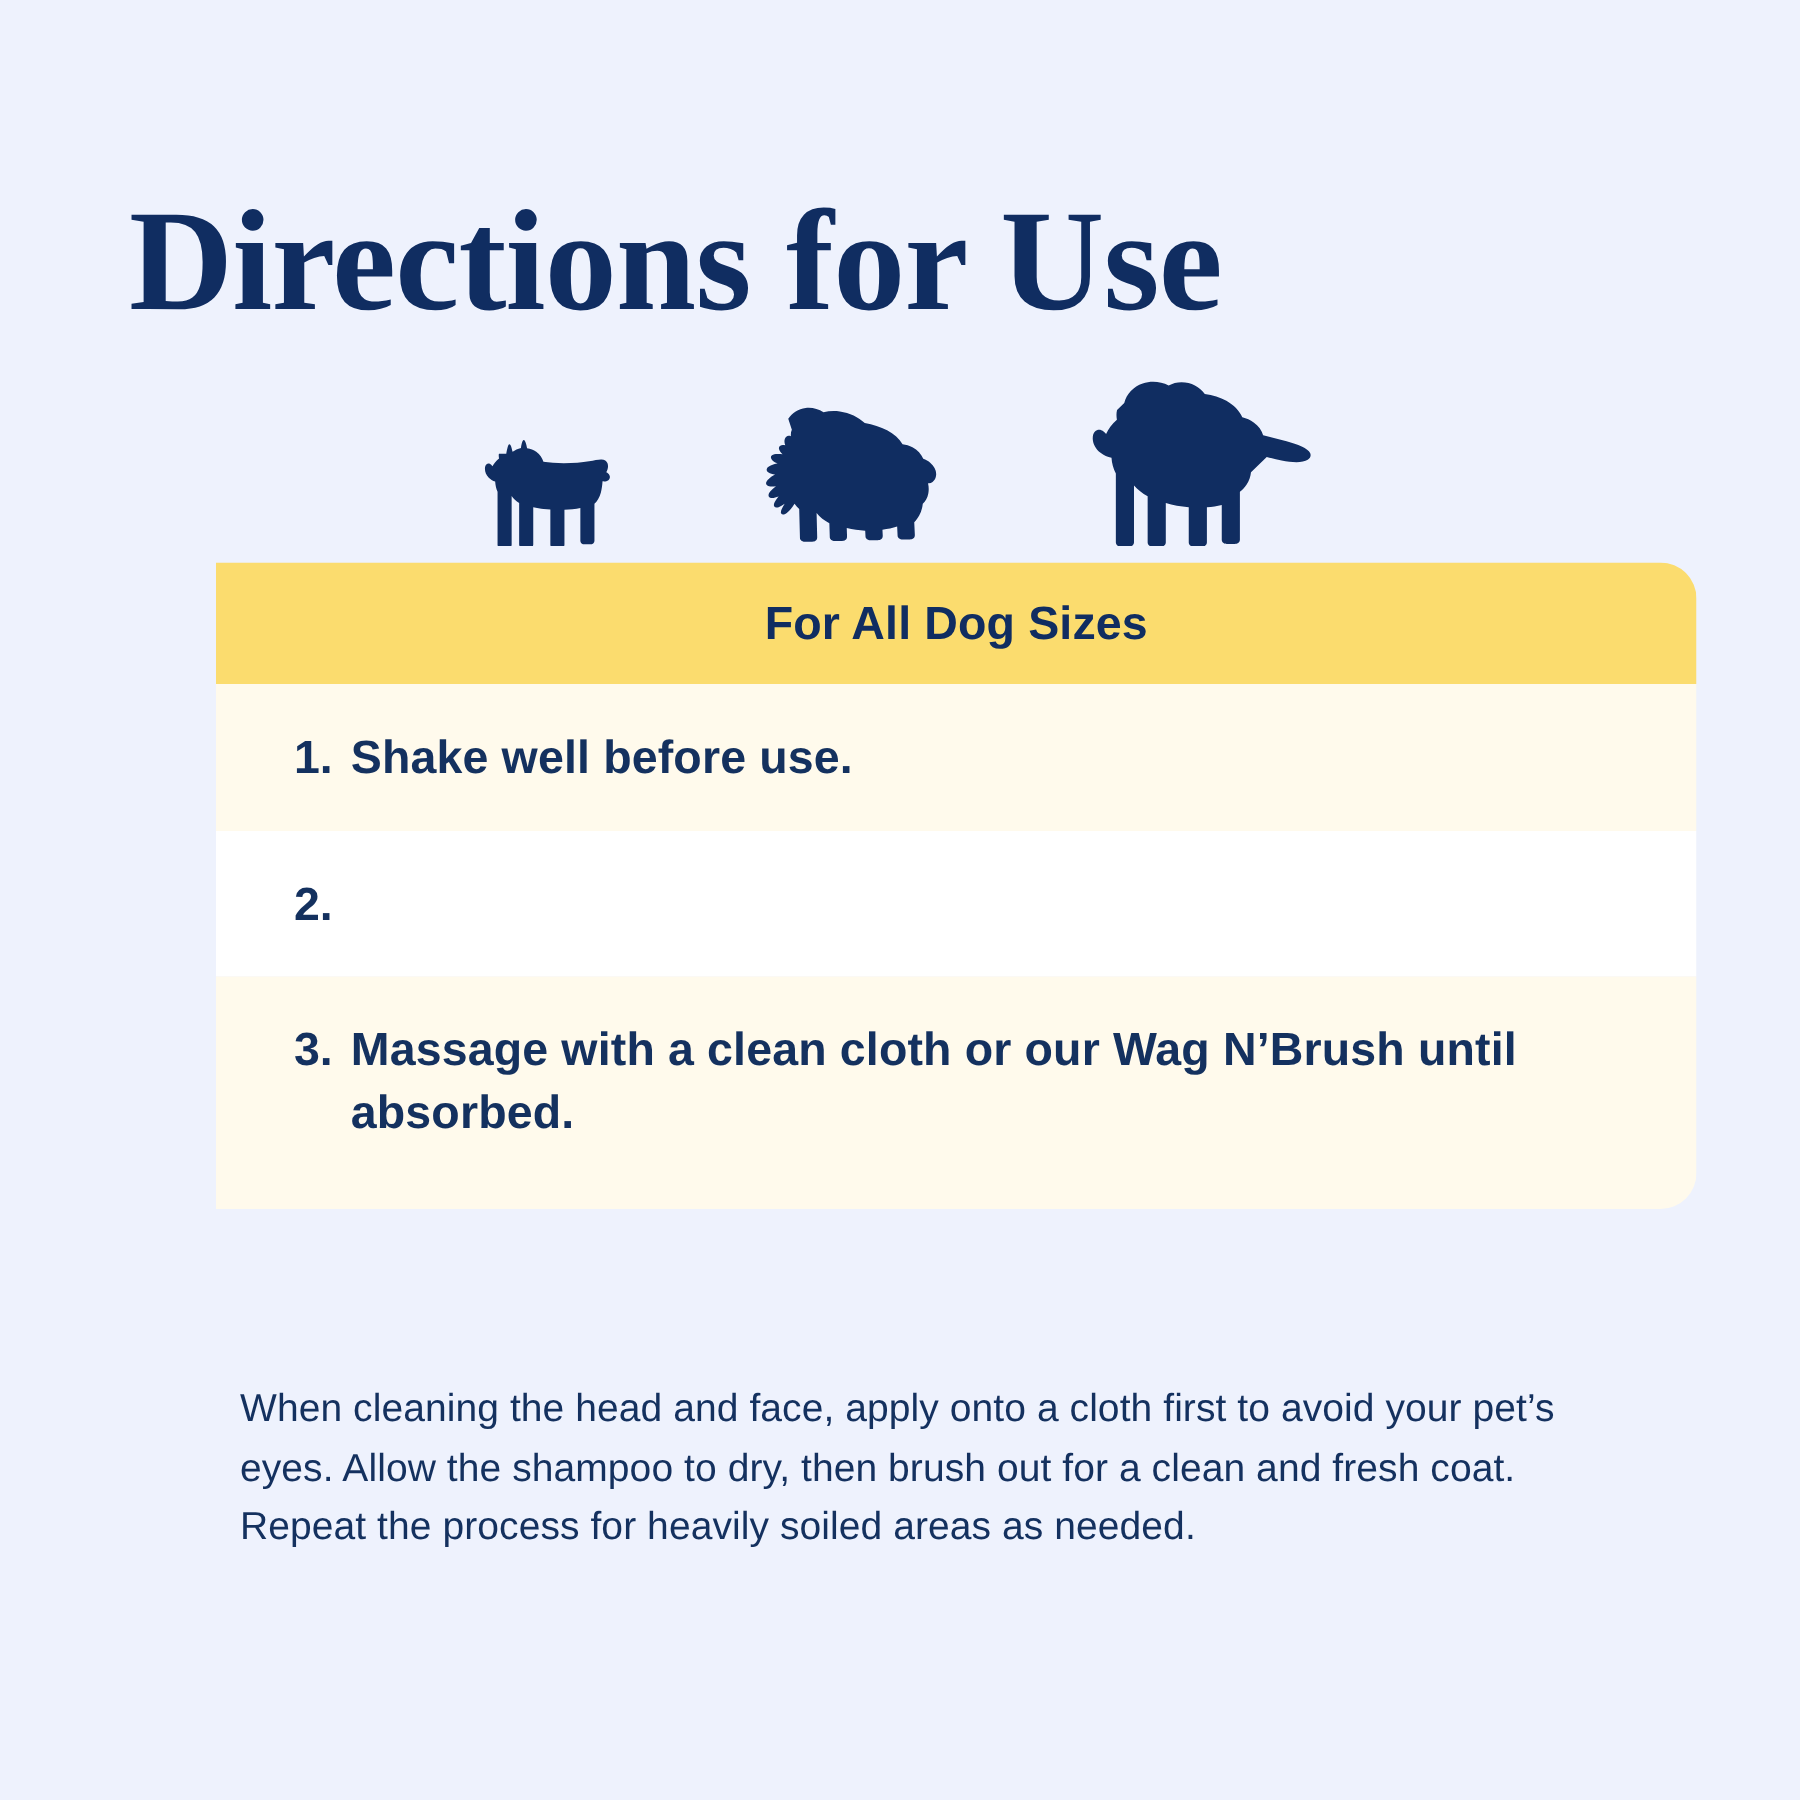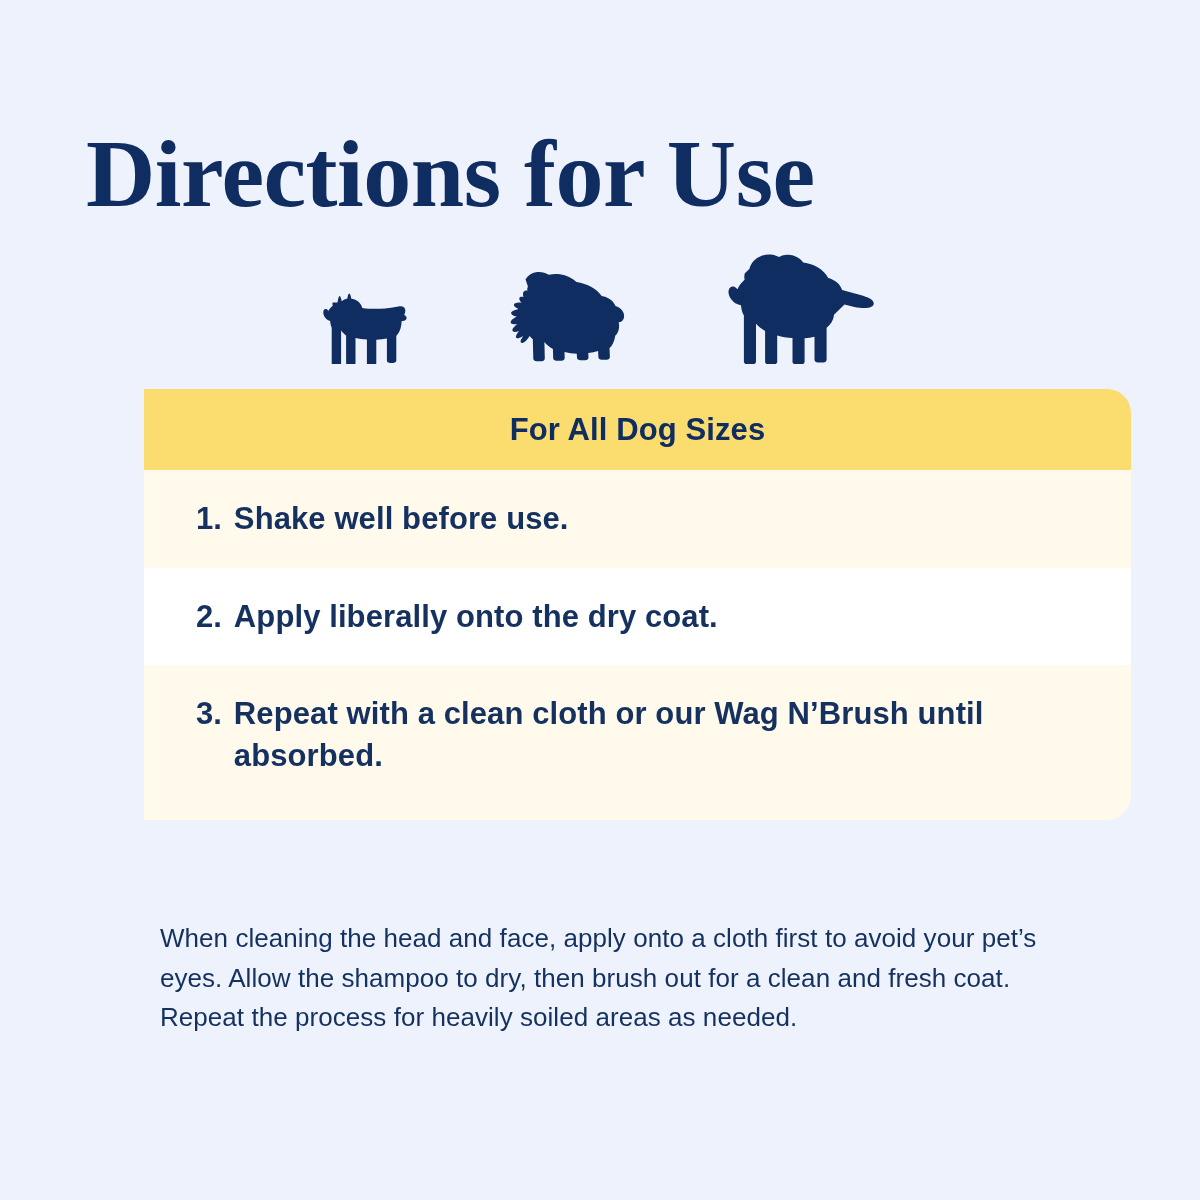--- a/index.html
+++ b/index.html
@@ -50,21 +50,21 @@
   }
   .dog-small  { width: 88px;  height: 72px; }
   .dog-medium { width: 128px; height: 100px; }
   .dog-large  { width: 158px; height: 112px; }
   .dogs svg { display: block; width: 100%; height: 100%; }
 
   
   .card {
     position: absolute;
     left: 108px;
-    top: 389px;
+    top: 375px;
     width: 987px;
     border-radius: 24px;
     overflow: hidden;
     padding-left: 36px;
   }
   .card-header {
     background: #fbdc6e;
     color: #102d61;
     text-align: center;
     font-size: 31px;
@@ -141,25 +141,24 @@
 
     <div class="card-header">For All Dog Sizes</div>
 
     <div class="step step-cream">
       <span class="step-num">1.</span>
       <span class="step-text">Shake well before use.</span>
     </div>
 
     <div class="step step-white">
       <span class="step-num">2.</span>
-      <span class="step-text">Apply liberally onto the dry coat.</span>
     </div>
 
     <div class="step step-cream">
       <span class="step-num">3.</span>
-      <span class="step-text">Repeat with a clean cloth or our Wag N’Brush until absorbed.</span>
+      <span class="step-text">Massage with a clean cloth or our Wag N’Brush until absorbed.</span>
     </div>
 
   </div>
 
   <p class="footer-note">When cleaning the head and face, apply onto a cloth first to avoid your pet’s eyes. Allow the shampoo to dry, then brush out for a clean and fresh coat. Repeat the process for heavily soiled areas as needed.</p>
 
 </div>
 
 </body></html>

